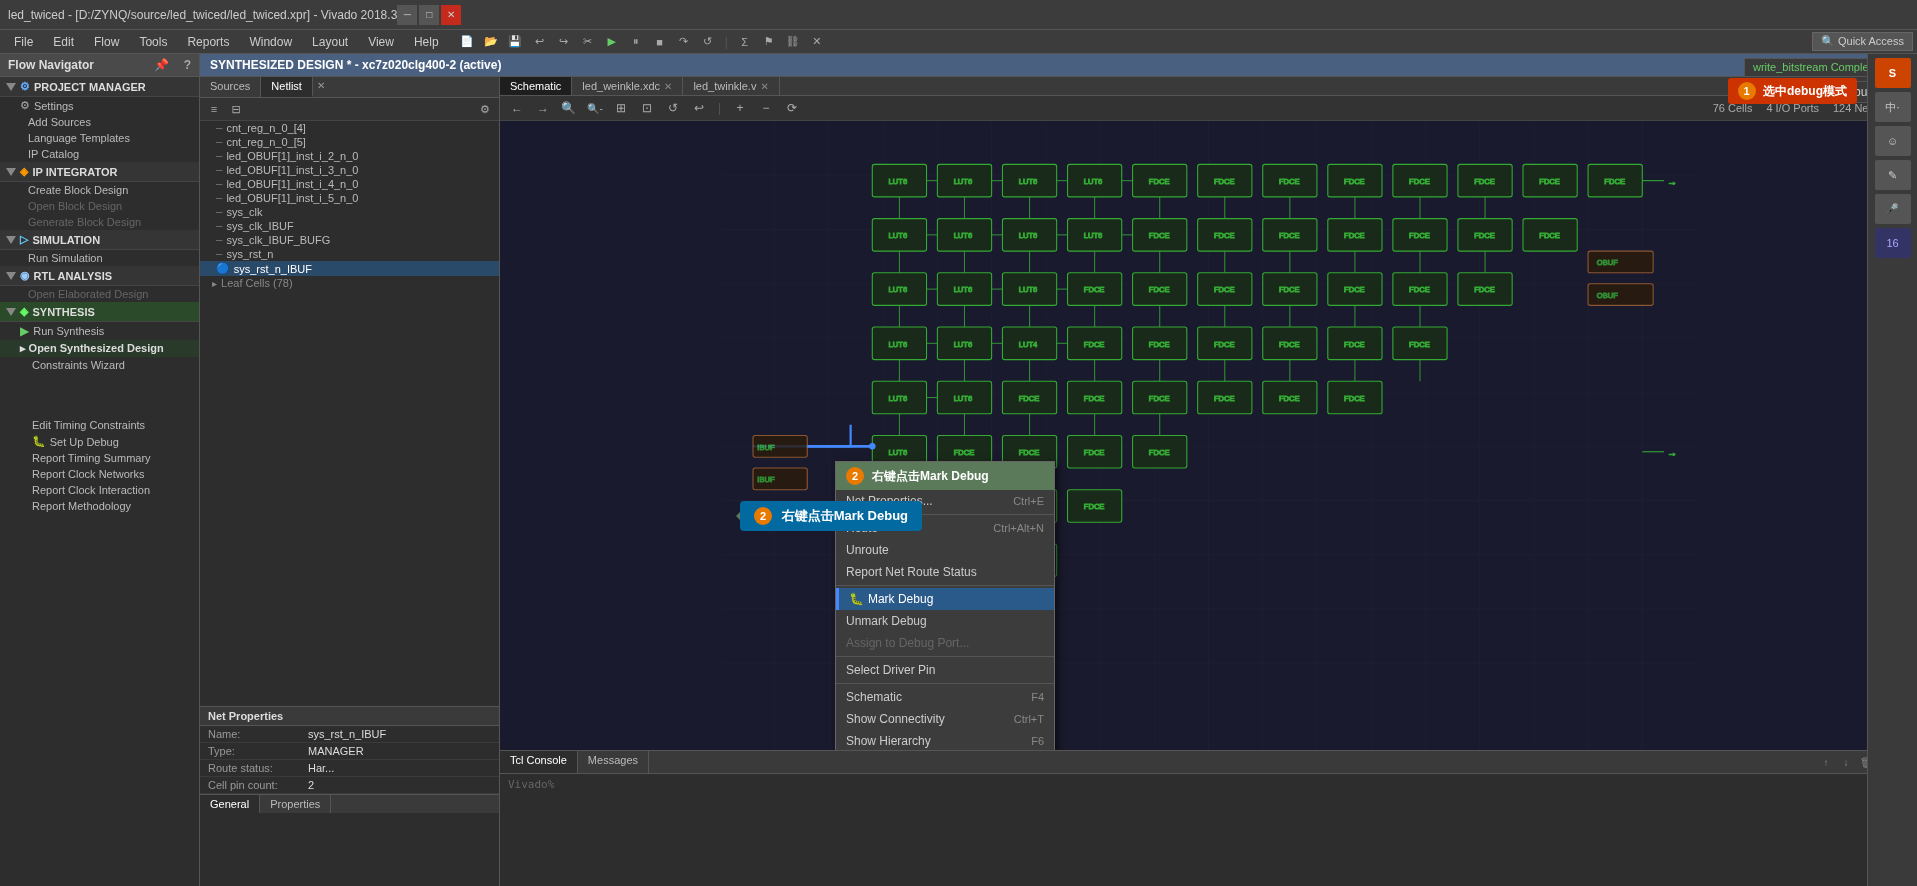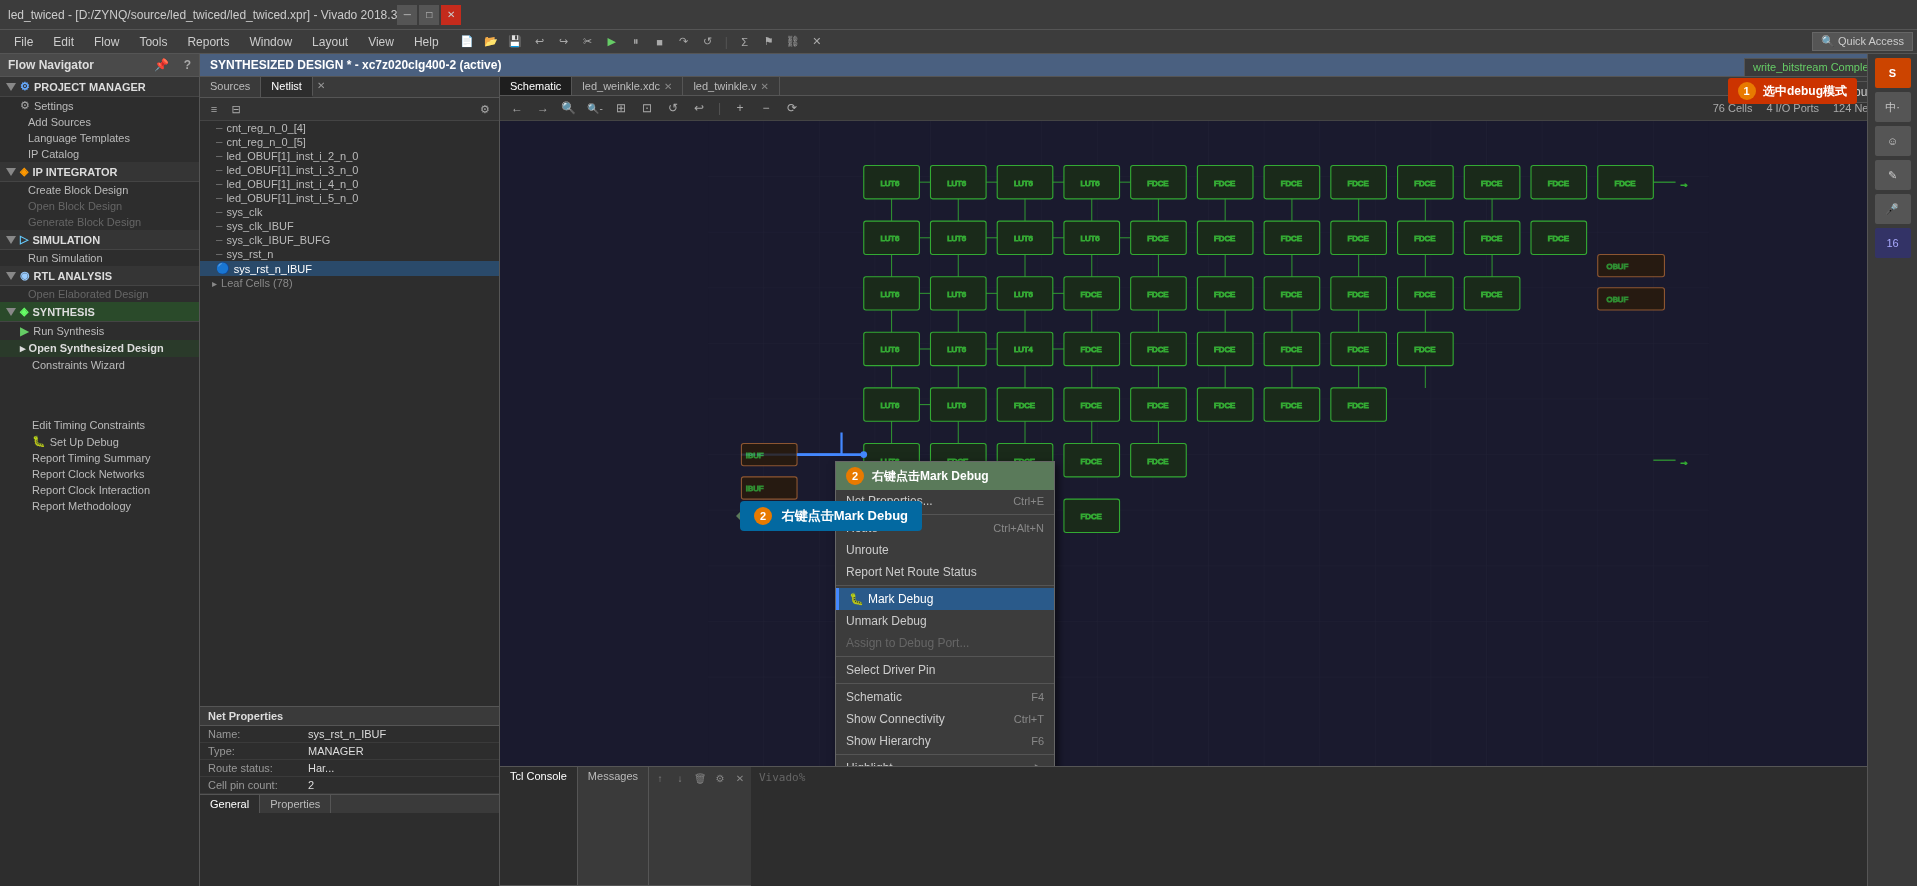--- a/index.html
+++ b/index.html
@@ -84,21 +84,21 @@
     .ctx-item.highlighted { background: #2a4a8a; color: #fff; }
     .ctx-separator { height: 1px; background: #555; margin: 2px 0; }
     .ctx-shortcut { color: #888; font-size: 11px; }
     .ctx-arrow { color: #888; }
 
     
     #tooltip-bubble { position: absolute; left: 240px; top: 337px; background: #0369a1; color: #fff; padding: 6px 14px; border-radius: 4px; font-size: 13px; font-weight: bold; z-index: 200; white-space: nowrap; margin-top: 43px; }
     #tooltip-bubble::before { content: ''; position: absolute; left: -8px; top: 50%; transform: translateY(-50%); border: 4px solid transparent; border-right-color: #5a7a5a; }
 
     
-    #bottom-panel { height: 120px; background: #2d2d2d; border-top: 1px solid #555; display: flex; flex-direction: row; }
+    #bottom-panel { height: 136px; background: #2d2d2d; border-top: 1px solid #555; display: flex; flex-direction: column; }
     .bottom-tabs { display: flex; background: #3a3a3a; border-bottom: 1px solid #555; }
     .bottom-tab { padding: 3px 10px; font-size: 11px; color: #bbb; cursor: pointer; border-right: 1px solid #555; }
     .bottom-tab.active { background: #2d2d2d; color: #fff; }
     .bottom-content { flex: 1; padding: 4px 8px; font-family: monospace; font-size: 11px; color: #aaa; overflow-y: auto; }
 
     
     #right-overlay { position: absolute; right: 0; top: 54px; width: 50px; background: #3a3a3a; border-left: 1px solid #555; height: calc(886px - 54px); display: flex; flex-direction: column; align-items: center; padding: 4px 2px; gap: 4px; }
     .right-btn { width: 36px; height: 30px; background: #555; border: none; color: #ccc; cursor: pointer; font-size: 11px; display: flex; align-items: center; justify-content: center; border-radius: 2px; }
 
     

